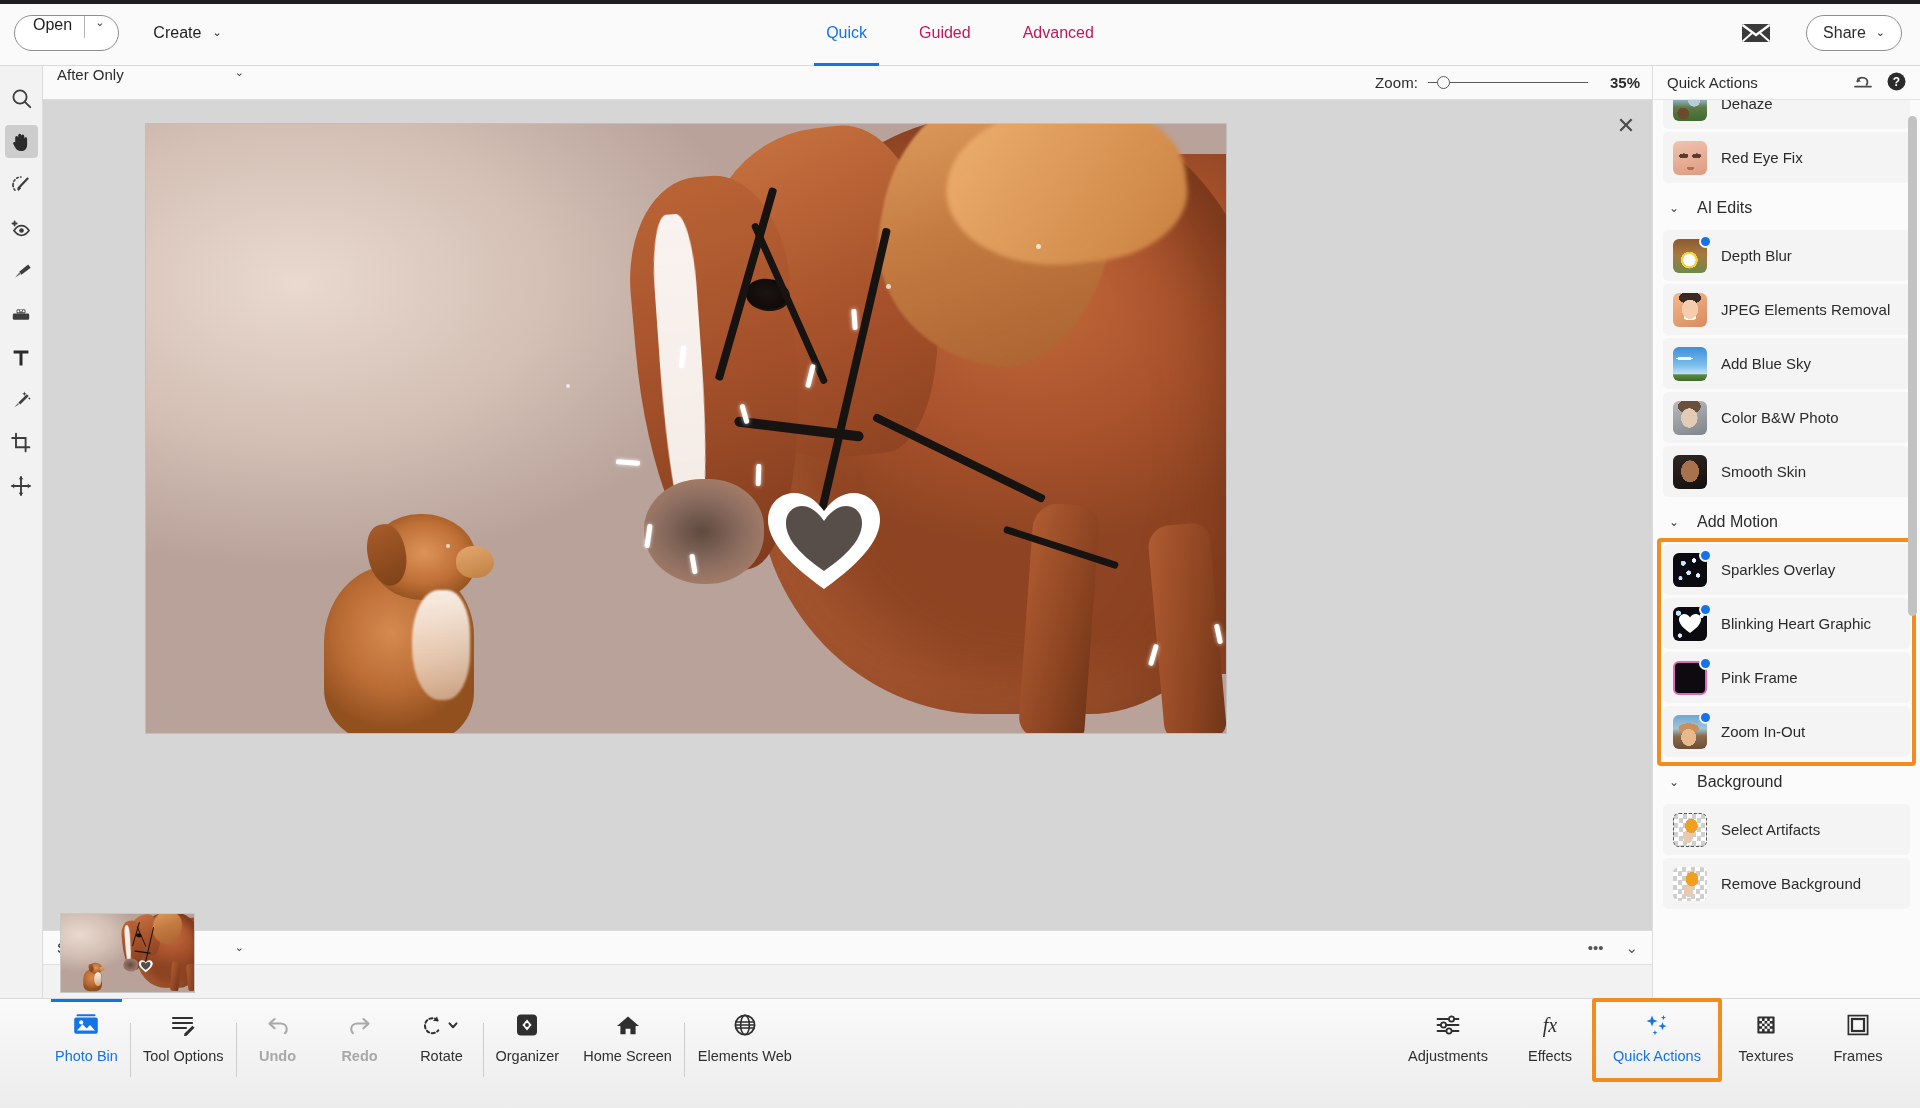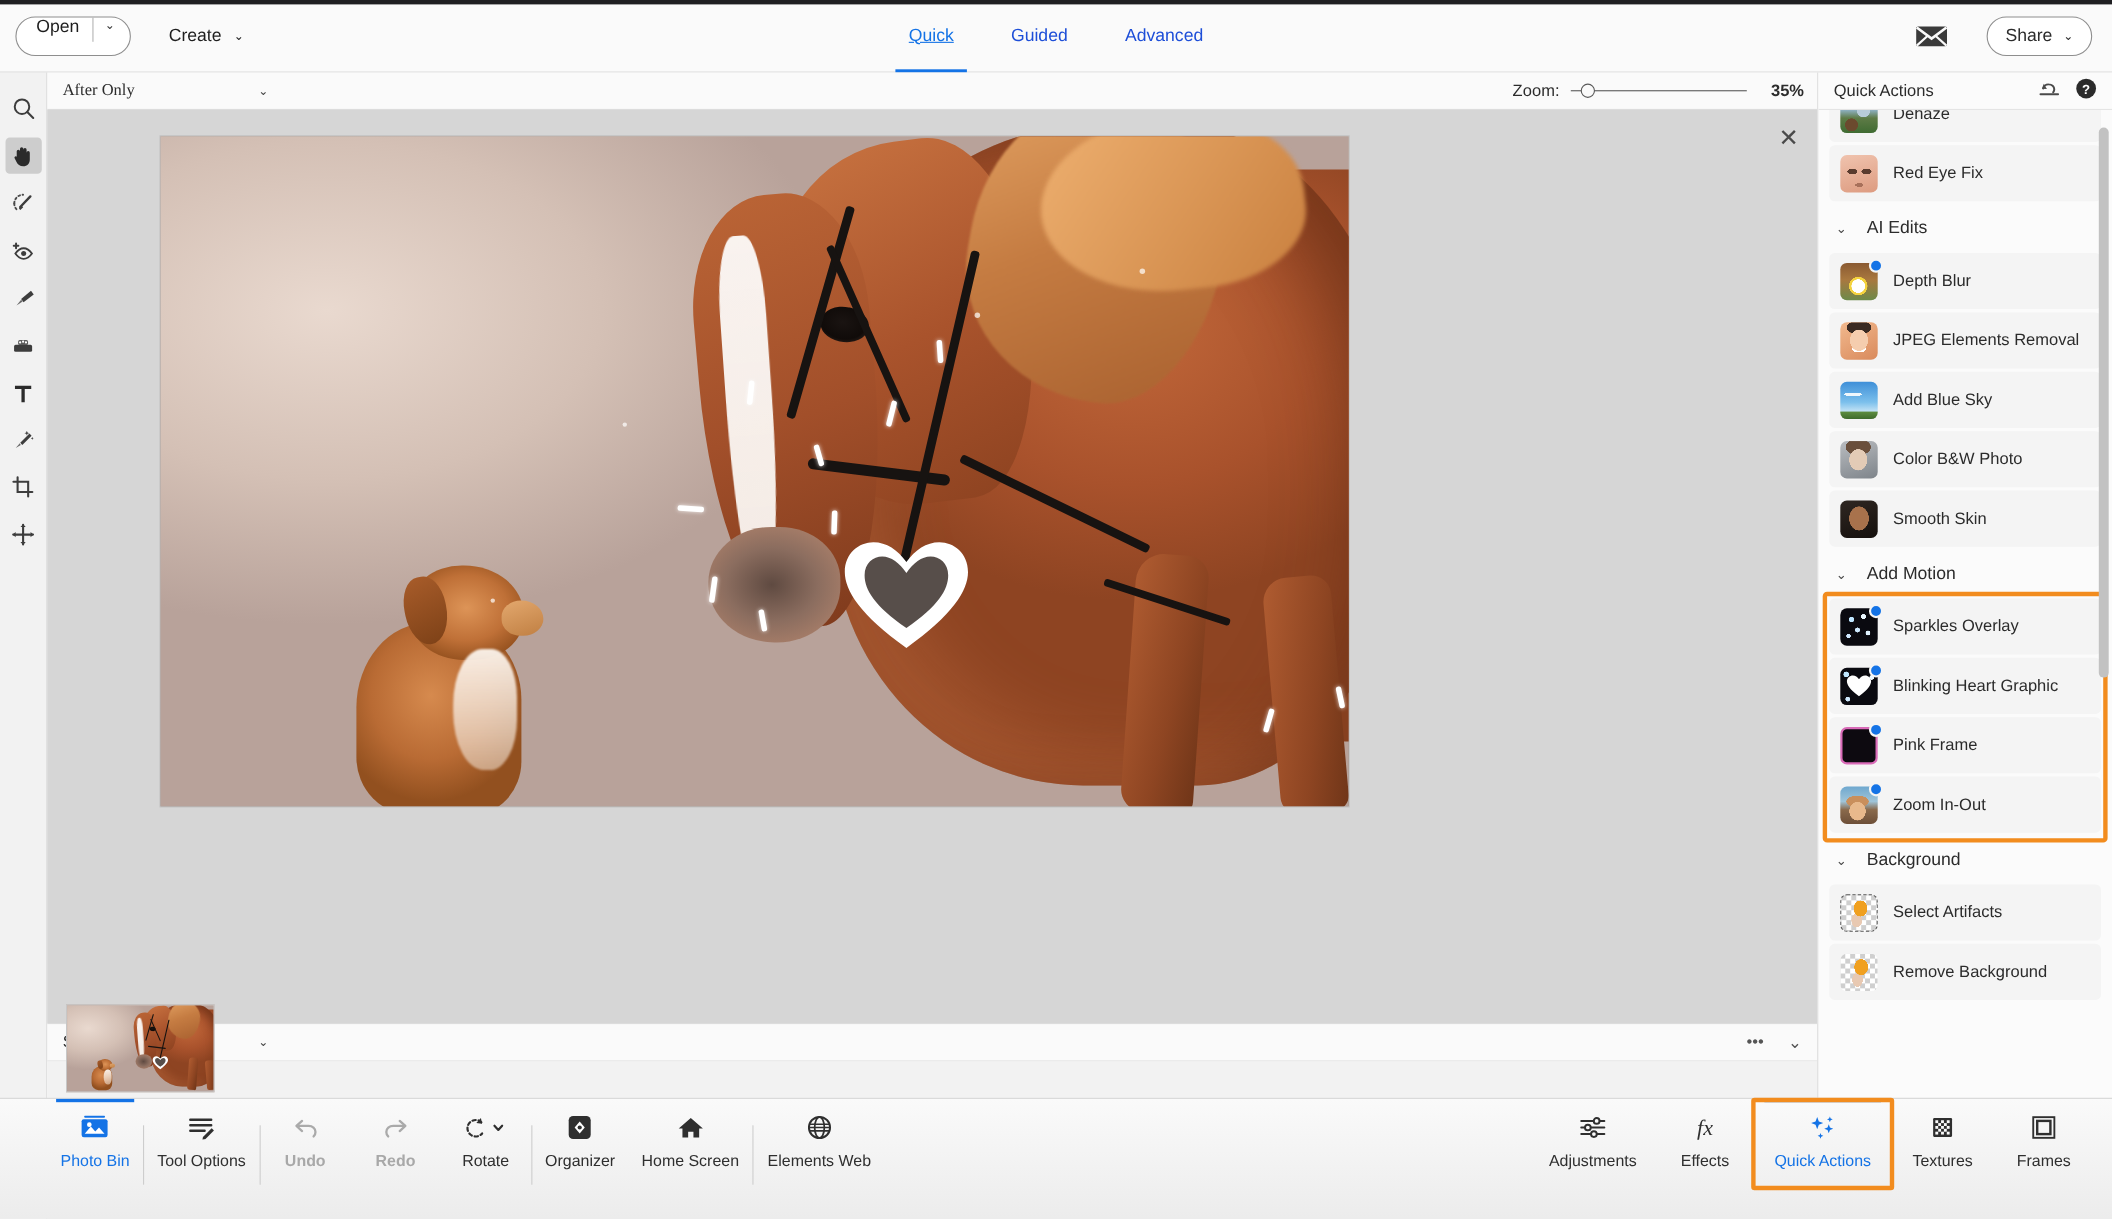--- a/index.html
+++ b/index.html
@@ -32,24 +32,24 @@
   .create-btn{
     margin-left:26px; display:flex; align-items:center; gap:11px;
     font-size:16px; color:#1e1e1e; cursor:pointer; padding:6px 8px;
   }
   .create-btn .car{font-size:11px;}
   #modes{
     position:absolute; left:0; right:0; margin:auto; width:360px;
     display:flex; justify-content:center; gap:44px; height:66px; align-items:center;
   }
   .mode{
-    font-size:16px; color:#1d4ed8; cursor:pointer; height:66px;
+    font-size:16px; color:#be185d; cursor:pointer; height:66px;
     display:flex; align-items:center; padding:0 4px; position:relative;
   }
-  .mode.active{ color:#1473e6;text-decoration:underline; }
+  .mode.active{ color:#1473e6; }
   .mode.active:after{
     content:""; position:absolute; left:-8px; right:-8px; bottom:0; height:3px;
     background:#1473e6;
   }
   #topright{ margin-left:auto; display:flex; align-items:center; gap:35px; padding-right:18px;}
   .mail-ic{ width:30px; height:22px; cursor:pointer; }
   .share-btn{
     height:36px; border:1px solid #8e8e8e; border-radius:18px; background:#fff;
     display:flex; align-items:center; gap:10px; padding:0 16px; cursor:pointer;
     font-size:16px;
@@ -72,22 +72,22 @@
   
   #editor{
     position:absolute; left:43px; top:66px; right:268px; bottom:178px;
     background:#ededed;
   }
   #edbar{
     height:34px; background:#fafafa; border-bottom:1px solid #dcdcdc;
     display:flex; align-items:center; position:relative;
   }
   .viewsel{
-    display:flex; align-items:center; width:215px; height:34px; cursor:pointer;
-    padding:0 14px; justify-content:space-between; font-size:15px;font-family:Liberation Serif, serif;
+    display:flex; width:215px; height:34px; cursor:pointer;
+    padding:0 14px; justify-content:space-between; font-size:15px;
   }
   .viewsel .car{ font-size:11px; color:#444; }
   #zoomwrap{
     position:absolute; right:12px; display:flex; align-items:center; gap:10px;
     font-size:15px; color:#2c2c2c;
   }
   .zlabel{ letter-spacing:.1px; }
   .zslider{ position:relative; width:160px; height:14px; display:flex; align-items:center;}
   .ztrack{ position:absolute; left:0; right:0; height:1.5px; background:#5a5a5a;}
   .zthumb{

